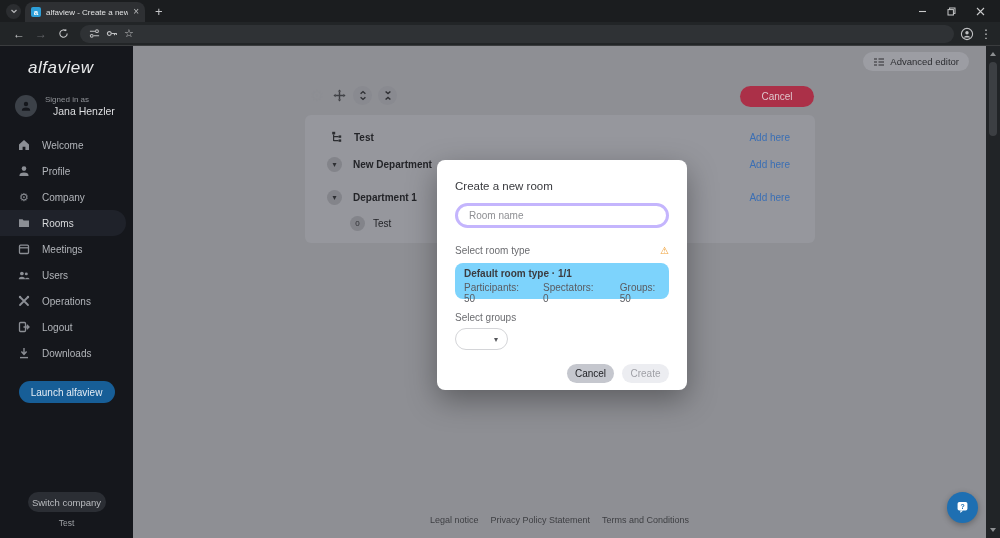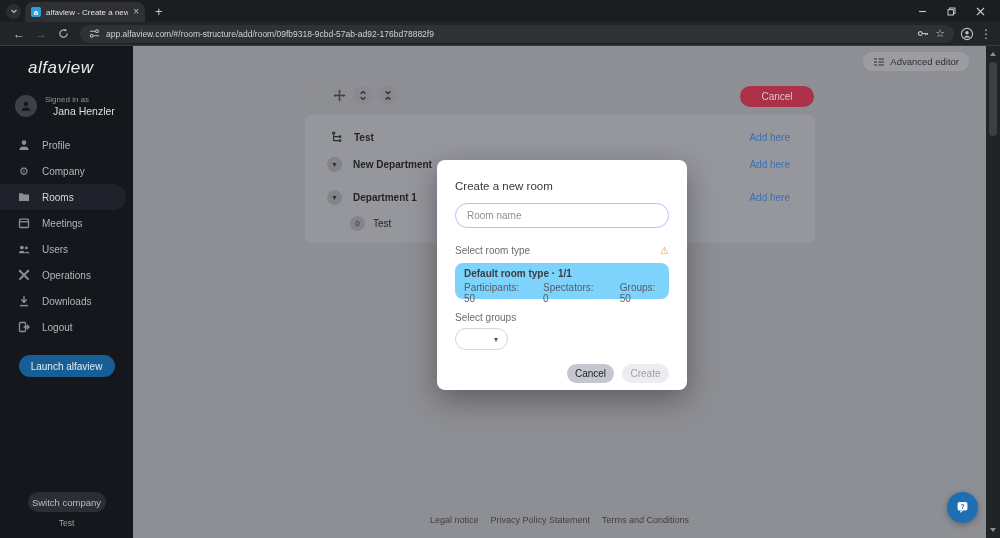--- a/index.html
+++ b/index.html
@@ -65,21 +65,21 @@
   .tree-row .add-here { margin-left:auto; margin-right:25px; font-size:10px; color:#3b6fb4; cursor:default; }
   .tree-ico { width:13px; height:13px; color:#2c2d31; margin-left:25px; display:flex; align-items:center; justify-content:center; }
   .tree-chev { width:15px; height:15px; border-radius:50%; background:#83848a; color:#2e2f33; margin-left:22px; display:flex; align-items:center; justify-content:center; font-size:8px; }
   .tree-label { font-size:10px; font-weight:bold; color:#232428; margin-left:11px; }
   .tree-badge { width:15px; height:15px; border-radius:50%; background:#83848a; color:#2e2f33; margin-left:45px; font-size:8px; display:flex; align-items:center; justify-content:center; }
   .tree-room-label { font-size:10px; color:#232428; margin-left:8px; }
 
   
   .modal { position:absolute; top:114px; left:304px; width:250px; height:230px; background:#ffffff; border-radius:8px; box-shadow:0 10px 30px rgba(0,0,0,.35); padding:14px 18px 0; }
   .modal-title { font-size:11.5px; color:#393a3e; margin-top:6px; }
-  .room-input { margin-top:11px; width:214px; height:25px; border:1px solid #c4b5fd; border-radius:13px; padding:0 11px; font-size:10px; color:#333; outline:none; background:#fff; font-family:"Liberation Sans", sans-serif; }
+  .room-input { margin-top:11px; width:214px; height:25px; border:3px solid #c4b5fd; border-radius:13px; padding:0 11px; font-size:10px; color:#333; outline:none; background:#fff; font-family:"Liberation Sans", sans-serif; }
   .room-input::placeholder { color:#8e8f93; }
   .field-label { font-size:10px; color:#6b6c70; display:flex; align-items:center; gap:8px; }
   .lbl-roomtype { margin-top:17px;justify-content:space-between; }
   .warn { color:#f0a33c; font-size:10px; line-height:10px; }
   .roomtype-card { margin-top:7px; width:214px; height:36px; background:#7dd3fc; border-radius:8px; padding:5px 9px 0; }
   .roomtype-title { font-size:10px; font-weight:bold; color:#3b3c40; }
   .roomtype-stats { display:flex; margin-top:3px; font-size:10px; color:#5a5b60;gap:24px; }
   .roomtype-stats span:nth-child(1){ width:67px; } .roomtype-stats span:nth-child(2){ width:65px; }
   .lbl-groups { margin-top:13px; }
   .groups-select { margin-top:5px; width:53px; height:22px; border:1px solid #d4d5d8; border-radius:11px; background:#fff; display:flex; align-items:center; justify-content:flex-end; padding-right:9px; color:#55565a; font-size:8px; }
@@ -139,21 +139,20 @@
         </svg>
     </div>
     <div class="omnibox">
       <span class="omni-ico">
         <svg width="11" height="11" viewBox="0 0 12 12">
             <path d="M1 3.5 h6 M10.5 3.5 h0.5 M1 8.5 h0.5 M5 8.5 h6" stroke="currentColor" stroke-width="1.2" fill="none"></path>
             <circle cx="8.7" cy="3.5" r="1.5" fill="none" stroke="currentColor" stroke-width="1.1"></circle>
             <circle cx="3" cy="8.5" r="1.5" fill="none" stroke="currentColor" stroke-width="1.1"></circle>
           </svg>
       </span>
-      <span class="url-text">app.alfaview.com/#/room-structure/add/room/09fb9318-9cbd-57ab-ad92-176bd78882f9</span>
       <span class="omni-ico">
         <svg width="12" height="11" viewBox="0 0 13 12">
             <circle cx="3.6" cy="6" r="2.1" fill="none" stroke="currentColor" stroke-width="1.2"></circle>
             <path d="M5.8 6 h6 M9.2 6 v2 M11.3 6 v1.6" stroke="currentColor" stroke-width="1.2" fill="none"></path>
           </svg>
       </span>
       <span class="star">☆</span>
     </div>
     <div class="omni-ico">
       <svg width="14" height="14" viewBox="0 0 14 14">
@@ -180,20 +179,28 @@
         <div class="acct-meta">
           <span class="signed-in">Signed in as</span>
           <span class="user-name">Jana Henzler</span>
         </div>
       </div>
 
       <div class="nav">
         <div class="nav-item">
           <span class="ic">
               <svg width="12" height="12" viewBox="0 0 12 12">
+                <path d="M6 1 L11 5.4 V11 H7.4 V7.8 H4.6 V11 H1 V5.4 Z" fill="currentColor"></path>
+              </svg>
+            </span>
+          <span class="lbl">Welcome</span>
+        </div>
+        <div class="nav-item">
+          <span class="ic">
+              <svg width="12" height="12" viewBox="0 0 12 12">
                 <circle cx="6" cy="3.6" r="2.3" fill="currentColor"></circle>
                 <path d="M1.4 11 a4.6 3.4 0 0 1 9.2 0 z" fill="currentColor"></path>
               </svg>
             </span>
           <span class="lbl">Profile</span>
         </div>
         <div class="nav-item">
           <span class="ic">⚙</span>
           <span class="lbl">Company</span>
         </div>
@@ -231,34 +238,34 @@
                 <path d="M2 2 L10 10 M10 2 L2 10" stroke="currentColor" stroke-width="1.8" stroke-linecap="round"></path>
                 <circle cx="2" cy="2" r="1.2" fill="currentColor"></circle>
                 <circle cx="10" cy="2" r="1.2" fill="currentColor"></circle>
               </svg>
             </span>
           <span class="lbl">Operations</span>
         </div>
         <div class="nav-item">
           <span class="ic">
               <svg width="12" height="12" viewBox="0 0 12 12">
+                <rect x="1.5" y="1.5" width="6" height="9" rx="1" fill="none" stroke="currentColor" stroke-width="1.3"></rect>
+                <path d="M5.5 6 h5.5 M8.8 3.8 L11 6 L8.8 8.2" stroke="currentColor" stroke-width="1.3" fill="none"></path>
+              </svg>
+            </span>
+          <span class="lbl">Logout</span>
+        </div>
+        <div class="nav-item">
+          <span class="ic">
+              <svg width="12" height="12" viewBox="0 0 12 12">
                 <path d="M6 1 v6 M3.4 4.6 L6 7.4 L8.6 4.6" stroke="currentColor" stroke-width="1.4" fill="none"></path>
                 <path d="M2 10.6 h8" stroke="currentColor" stroke-width="1.4"></path>
               </svg>
             </span>
           <span class="lbl">Downloads</span>
-        </div>
-        <div class="nav-item">
-          <span class="ic">
-              <svg width="12" height="12" viewBox="0 0 12 12">
-                <rect x="1.5" y="1.5" width="6" height="9" rx="1" fill="none" stroke="currentColor" stroke-width="1.3"></rect>
-                <path d="M5.5 6 h5.5 M8.8 3.8 L11 6 L8.8 8.2" stroke="currentColor" stroke-width="1.3" fill="none"></path>
-              </svg>
-            </span>
-          <span class="lbl">Logout</span>
         </div>
       </div>
 
       <button class="launch-btn">Launch alfaview</button>
       <button class="switch-btn">Switch company</button>
       <div class="company-label">Test</div>
     </div>
 
     <div class="main">
 

